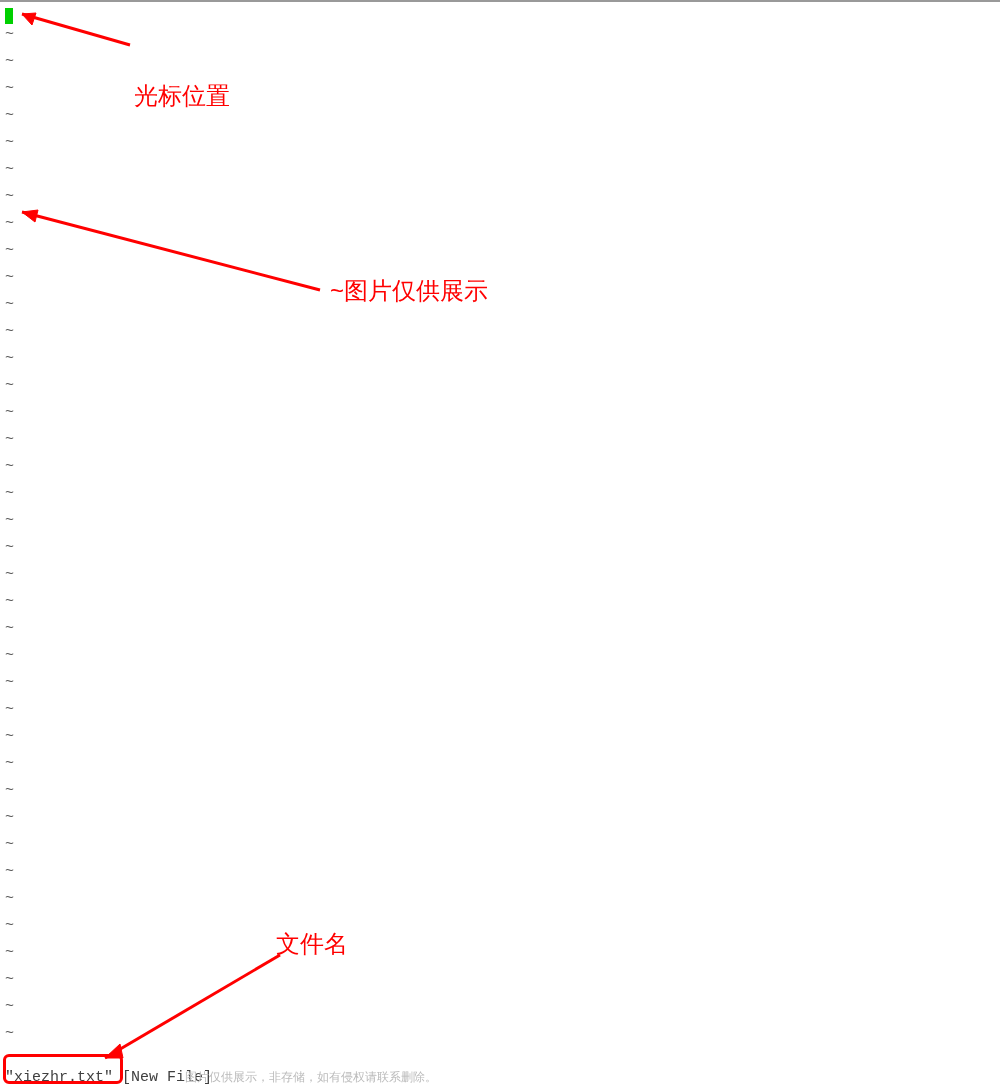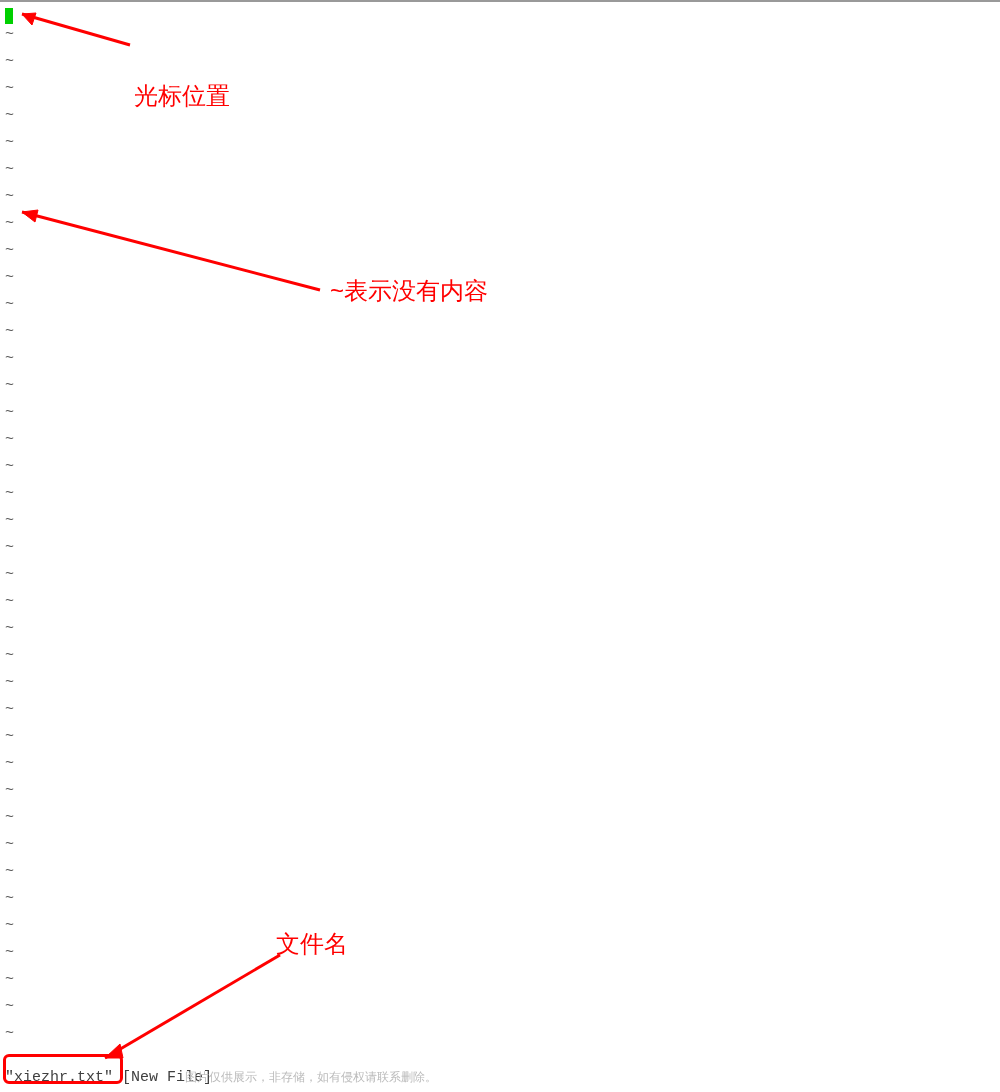--- a/index.html
+++ b/index.html
@@ -142,21 +142,21 @@
 <svg class="arrow" style="left:0;top:0;width:1000px;height:1092px">
   <line x1="130" y1="45" x2="22" y2="14" stroke-width="3"></line>
   <polygon points="22,14 36,13 32,25"></polygon>
 </svg>
 <div class="annotation" style="left:134px; top:35px;margin-top:45px;">光标位置</div>
 
 <svg class="arrow" style="left:0;top:0;width:1000px;height:1092px">
   <line x1="320" y1="290" x2="22" y2="212" stroke-width="3"></line>
   <polygon points="22,212 38,210 35,222"></polygon>
 </svg>
-<div class="annotation" style="left:330px; top:275px;">~表示没有内容</div>
+<div class="annotation" style="left:330px; top:275px;">~图片仅供展示</div>
 
 <svg class="arrow" style="left:0;top:0;width:1000px;height:1092px">
   <line x1="280" y1="955" x2="105" y2="1058" stroke-width="3"></line>
   <polygon points="105,1058 120,1044 123,1058"></polygon>
 </svg>
 <div class="annotation" style="left:276px; top:928px;">文件名</div>
 
 <div class="redbox" style="left:3px; top:1054px; width:120px; height:30px;"></div>
 
 <div class="watermark">图片仅供展示，非存储，如有侵权请联系删除。</div>

